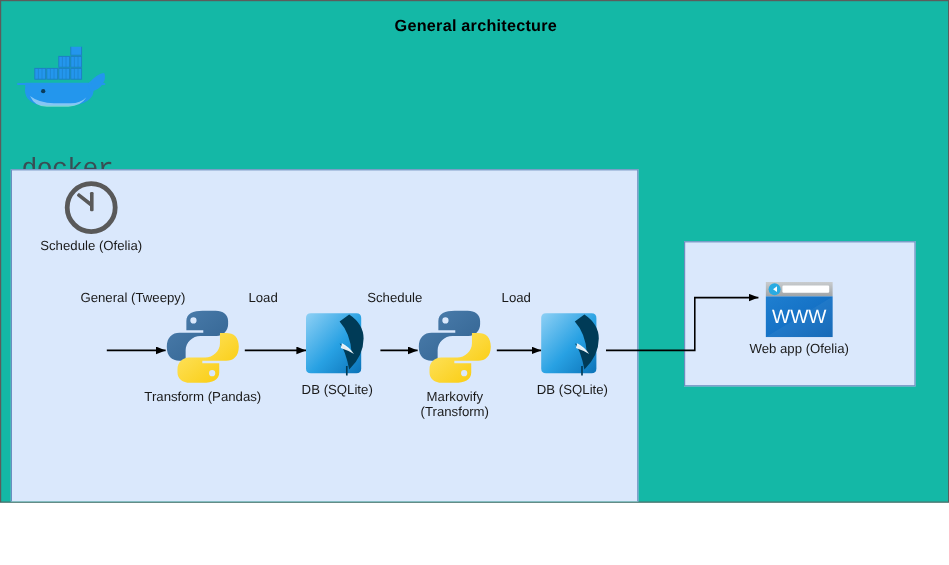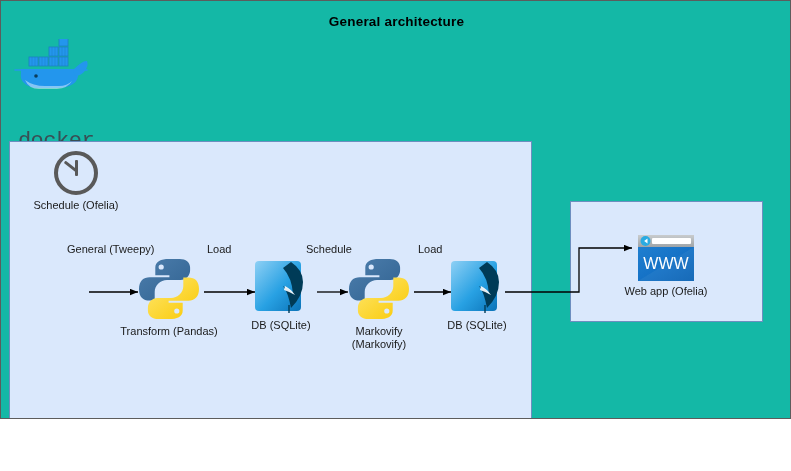--- a/index.html
+++ b/index.html
@@ -262,21 +262,21 @@
                c0 8 4 11.6 10.6 11.6 h5.1 v-8.7 c0 -6.6 5.8 -11.9 12.3 -11.9 h13.5
                c5.4 0 9.6 -4.3 9.6 -9.7 v-2.7 C53.1 5.3 48.8 2 42.7 2 H31.9 z
                M24.2 7.4 a2.6 2.6 0 1 1 0 5.2 a2.6 2.6 0 0 1 0 -5.2 z" fill="url(#pyblue2)"></path>
       <path d="M32.1 62 c7.9 0 13.6 -2.4 13.6 -8.6 v-7.6 H31.6 v-2.1 h19.8
                C57.4 43.7 62 40 62 32 c0 -8 -4 -11.6 -10.6 -11.6 h-5.1 v8.7
                c0 6.6 -5.8 11.9 -12.3 11.9 H20.5 c-5.4 0 -9.6 4.3 -9.6 9.7 v2.7
                C10.9 58.7 15.2 62 21.3 62 h10.8 z
                M39.8 56.6 a2.6 2.6 0 1 1 0 -5.2 a2.6 2.6 0 0 1 0 5.2 z" fill="url(#pyyel2)"></path>
     </svg>
     <div class="node-label" style="top:68px;">Markovify</div>
-    <div class="node-label" style="top:81px;">(Markovify)</div>
+    <div class="node-label" style="top:81px;">(Transform)</div>
   </div>
 
   <div id="db2-node" class="node sqlite-node">
     <svg width="64" height="56" viewBox="0 0 64 56">
       <defs>
         <linearGradient id="sqgrad2" x1="0" y1="0" x2="1" y2="1">
           <stop offset="0" stop-color="#8ed0f5"></stop>
           <stop offset="0.55" stop-color="#28a1e3"></stop>
           <stop offset="1" stop-color="#0b73b8"></stop>
         </linearGradient>

